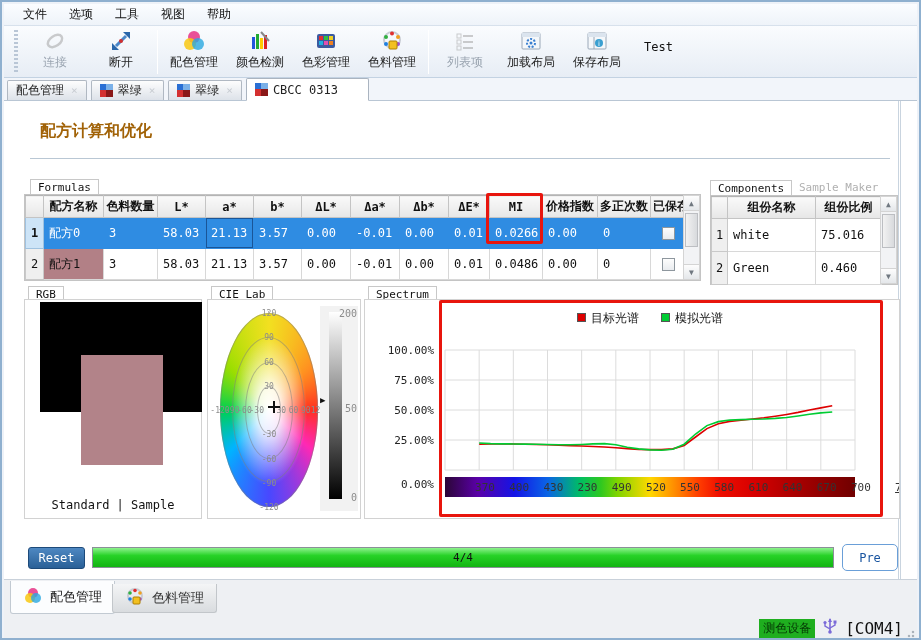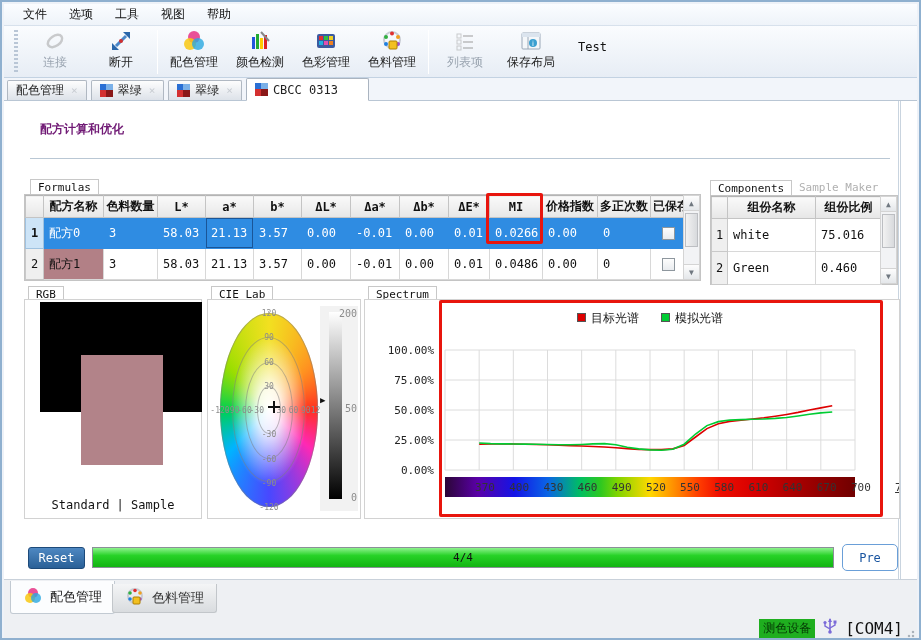--- a/index.html
+++ b/index.html
@@ -38,21 +38,21 @@
   .doc-tab.active { height:23px; background:#ffffff; border:1px solid #aab4c0; border-bottom:1px solid #ffffff;
                     margin-bottom:-1px; }
   .tab-close { font-size:11px; color:#c8ccd2; margin-left:7px; line-height:10px; }
   .puzzle-icon { width:13px; height:13px; margin-right:5px; position:relative; }
   .puzzle-icon i { position:absolute; width:7px; height:7px; }
 
   
   #content { position:absolute; left:2px; top:99px; right:2px; height:478px; background:#ffffff; }
   #right-splitter { position:absolute; right:16px; top:0; height:478px; width:3px;
                     border-left:1px solid #c9d4df; border-right:1px solid #c9d4df; }
-  #page-title { position:absolute; left:36px; top:20px; font-size:12px; font-weight:bold; color:#701a75;
+  #page-title { position:absolute; left:36px; top:20px; font-size:16px; font-weight:bold; color:#a16207;
                 font-family:"DejaVu Sans","Liberation Sans",sans-serif; }
   #title-rule { position:absolute; left:26px; top:57px; width:860px; height:1px; background:#b9c7d4; }
 
   
   .mini-tab { position:absolute; font-size:11px; color:#111; background:#fff;
               border:1px solid #c8c8c8; border-bottom:none; padding:1px 7px 0 7px; height:15px; }
   .mini-tab.inactive { color:#b0b0b0; border:none; }
 
   
   table.tbl { border-collapse:collapse; table-layout:fixed; background:#fff; font-size:12px; }
@@ -242,20 +242,31 @@
             <line x1="10" y1="7" x2="20" y2="7" stroke="#8b949e" stroke-width="2"></line>
           <rect x="4" y="11" width="4" height="4" fill="none" stroke="#8b949e"></rect>
             <line x1="10" y1="13" x2="20" y2="13" stroke="#8b949e" stroke-width="2"></line>
           <rect x="4" y="17" width="4" height="4" fill="none" stroke="#8b949e"></rect>
             <line x1="10" y1="19" x2="20" y2="19" stroke="#8b949e" stroke-width="2"></line>
         </svg>
       </span>
       <span class="tb-label">列表项</span>
     </div>
 
+    <div class="tb-btn">
+      <span class="tb-icon">
+        <svg width="24" height="24">
+          <rect x="3" y="4" width="18" height="16" rx="1" fill="#f4f7fa" stroke="#9aa8b8"></rect>
+          <rect x="3" y="4" width="18" height="4" fill="#dbe4ee"></rect>
+          <circle cx="12" cy="14" r="4" fill="none" stroke="#3a7fd0" stroke-width="2" stroke-dasharray="2 1.5"></circle>
+          <circle cx="12" cy="14" r="1.5" fill="#3a7fd0"></circle>
+        </svg>
+      </span>
+      <span class="tb-label">加载布局</span>
+    </div>
 
     <div class="tb-btn">
       <span class="tb-icon">
         <svg width="24" height="24">
           <rect x="3" y="4" width="18" height="16" rx="1" fill="#f4f7fa" stroke="#9aa8b8"></rect>
           <rect x="3" y="4" width="18" height="4" fill="#dbe4ee"></rect>
           <line x1="9" y1="8" x2="9" y2="20" stroke="#9aa8b8"></line>
           <circle cx="14" cy="14" r="4" fill="#3a9fd0"></circle>
           <text x="14" y="17" font-size="7" fill="#fff" text-anchor="middle" font-family="DejaVu Sans, sans-serif">i</text>
         </svg>
@@ -480,21 +491,21 @@
       <div class="panel-body" id="spectrum-body">
         <div id="spec-legend">
           <span><span class="leg-swatch" id="leg-sw-0" style="background: rgb(221, 0, 0);"></span><span>目标光谱</span></span>
           <span><span class="leg-swatch" id="leg-sw-1" style="background: rgb(0, 204, 51);"></span><span>模拟光谱</span></span>
         </div>
         <div id="spec-ylabels">
             <span style="top: 50px;">100.00%</span>
             <span style="top: 80px;">75.00%</span>
             <span style="top: 110px;">50.00%</span>
             <span style="top: 140px;">25.00%</span>
-            <span style="top: 170px;">0.00%</span>
+            <span style="top: 184px;">0.00%</span>
           </div>
         <svg id="spec-svg" width="536" height="220" style="position:absolute;left:0;top:0;">
             <line x1="80" y1="50" x2="490" y2="50" stroke="#dcdcdc" stroke-width="1"></line>
             <line x1="80" y1="80" x2="490" y2="80" stroke="#dcdcdc" stroke-width="1"></line>
             <line x1="80" y1="110" x2="490" y2="110" stroke="#dcdcdc" stroke-width="1"></line>
             <line x1="80" y1="140" x2="490" y2="140" stroke="#dcdcdc" stroke-width="1"></line>
             <line x1="80" y1="170" x2="490" y2="170" stroke="#dcdcdc" stroke-width="1"></line>
             <line x1="80" y1="50" x2="80" y2="170" stroke="#dcdcdc" stroke-width="1"></line>
             <line x1="114.16666666666666" y1="50" x2="114.16666666666666" y2="170" stroke="#dcdcdc" stroke-width="1"></line>
             <line x1="148.33333333333331" y1="50" x2="148.33333333333331" y2="170" stroke="#dcdcdc" stroke-width="1"></line>
@@ -509,21 +520,21 @@
             <line x1="455.8333333333333" y1="50" x2="455.8333333333333" y2="170" stroke="#dcdcdc" stroke-width="1"></line>
             <line x1="490" y1="50" x2="490" y2="170" stroke="#dcdcdc" stroke-width="1"></line>
             <polyline points="114.16666666666666,144.2 125.55555555555554,143.84 136.94444444444446,143.84 148.33333333333331,143.96 159.72222222222223,144.2 171.1111111111111,144.44 182.5,144.8 193.8888888888889,145.16 205.27777777777777,145.64 216.66666666666666,146 228.05555555555554,146.48 239.44444444444446,146.96 250.83333333333334,147.68 262.2222222222222,148.64 273.6111111111111,149.36 285,149.6 296.3888888888889,149.6 307.7777777777778,148.88 319.1666666666667,145.4 330.55555555555554,137 341.9444444444444,128.6 353.3333333333333,123.8 364.72222222222223,121.4 376.1111111111111,120.2 387.5,119 398.8888888888889,117.8 410.27777777777777,116.24000000000001 421.6666666666667,114.44 433.0555555555556,112.4 444.4444444444444,110 455.8333333333333,107.84 467.22222222222223,105.8" fill="none" stroke="#dd0000" stroke-width="1.6"></polyline>
             <polyline points="114.16666666666666,143 125.55555555555554,143.6 136.94444444444446,143.84 148.33333333333331,143.96 159.72222222222223,144.07999999999998 171.1111111111111,144.32 182.5,144.56 193.8888888888889,144.8 205.27777777777777,144.8 216.66666666666666,144.44 228.05555555555554,143.84 239.44444444444446,143.6 250.83333333333334,144.8 262.2222222222222,147.2 273.6111111111111,148.88 285,149.84 296.3888888888889,150.2 307.7777777777778,149.24 319.1666666666667,144.2 330.55555555555554,134 341.9444444444444,125.6 353.3333333333333,121.64 364.72222222222223,120.08 376.1111111111111,119.6 387.5,119.24000000000001 398.8888888888889,119 410.27777777777777,118.4 421.6666666666667,117.44 433.0555555555556,116 444.4444444444444,114.32000000000001 455.8333333333333,112.88 467.22222222222223,112.03999999999999" fill="none" stroke="#00cc33" stroke-width="1.6"></polyline>
           </svg>
         <div id="rainbow"></div>
         <div id="spec-xlabels">
             <span style="left: 80px;">370</span>
             <span style="left: 114.167px;">400</span>
             <span style="left: 148.333px;">430</span>
-            <span style="left: 182.5px;">460</span>
+            <span style="left: 182.5px;">230</span>
             <span style="left: 216.667px;">490</span>
             <span style="left: 250.833px;">520</span>
             <span style="left: 285px;">550</span>
             <span style="left: 319.167px;">580</span>
             <span style="left: 353.333px;">610</span>
             <span style="left: 387.5px;">640</span>
             <span style="left: 421.667px;">670</span>
             <span style="left: 455.833px;">700</span>
             <span style="left: 500px; text-decoration: underline;">730</span>
           </div>

